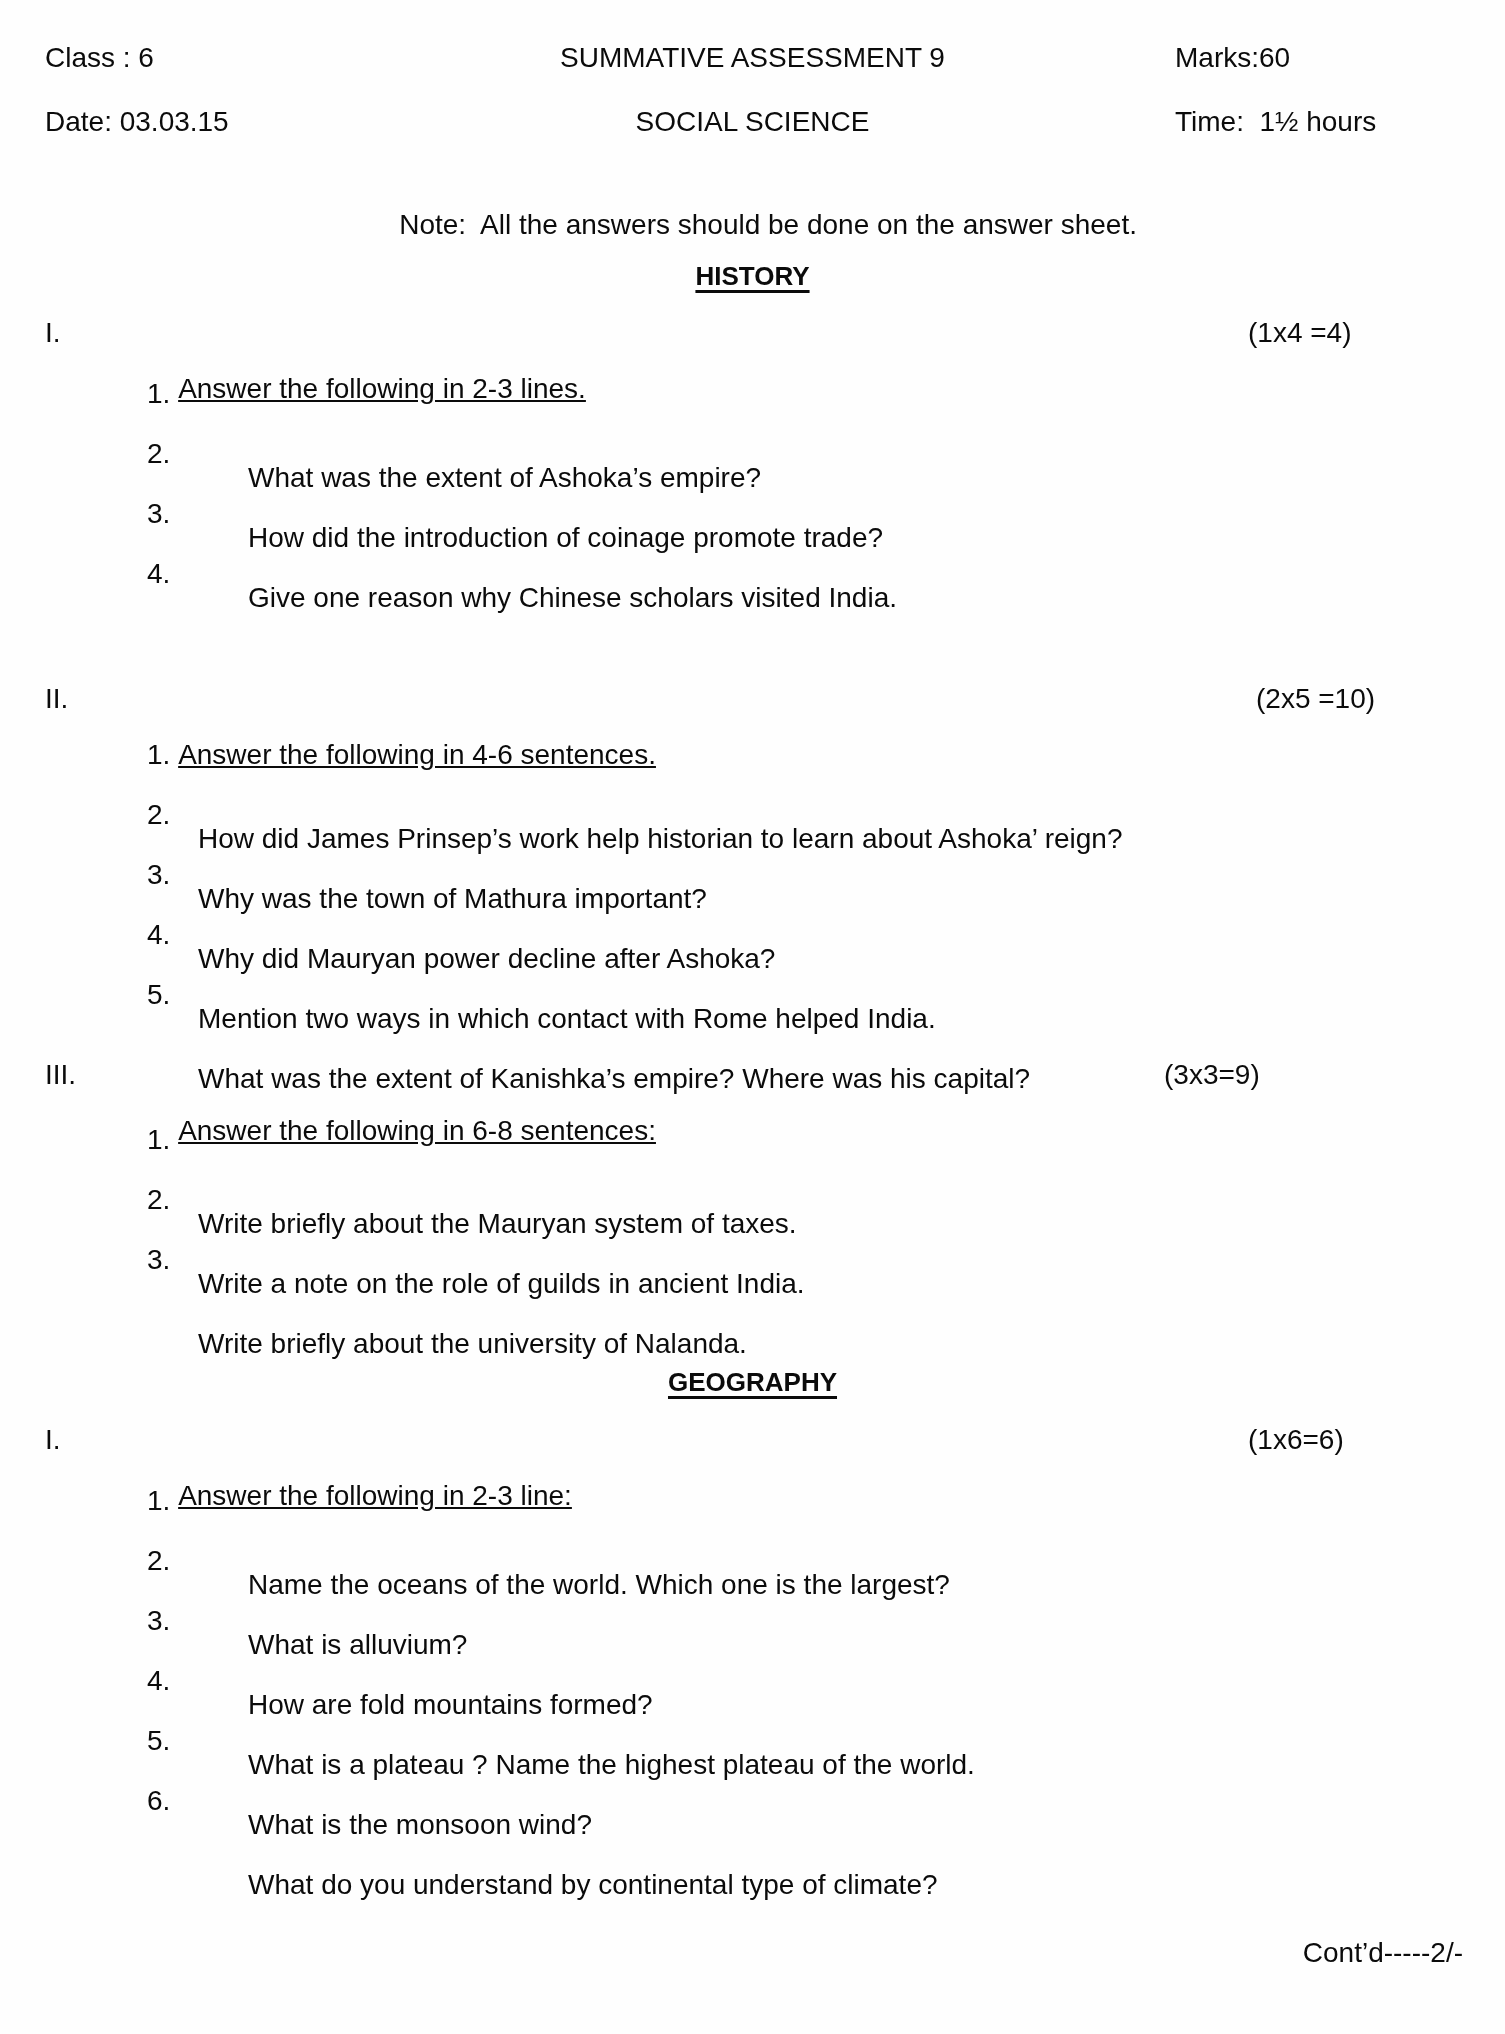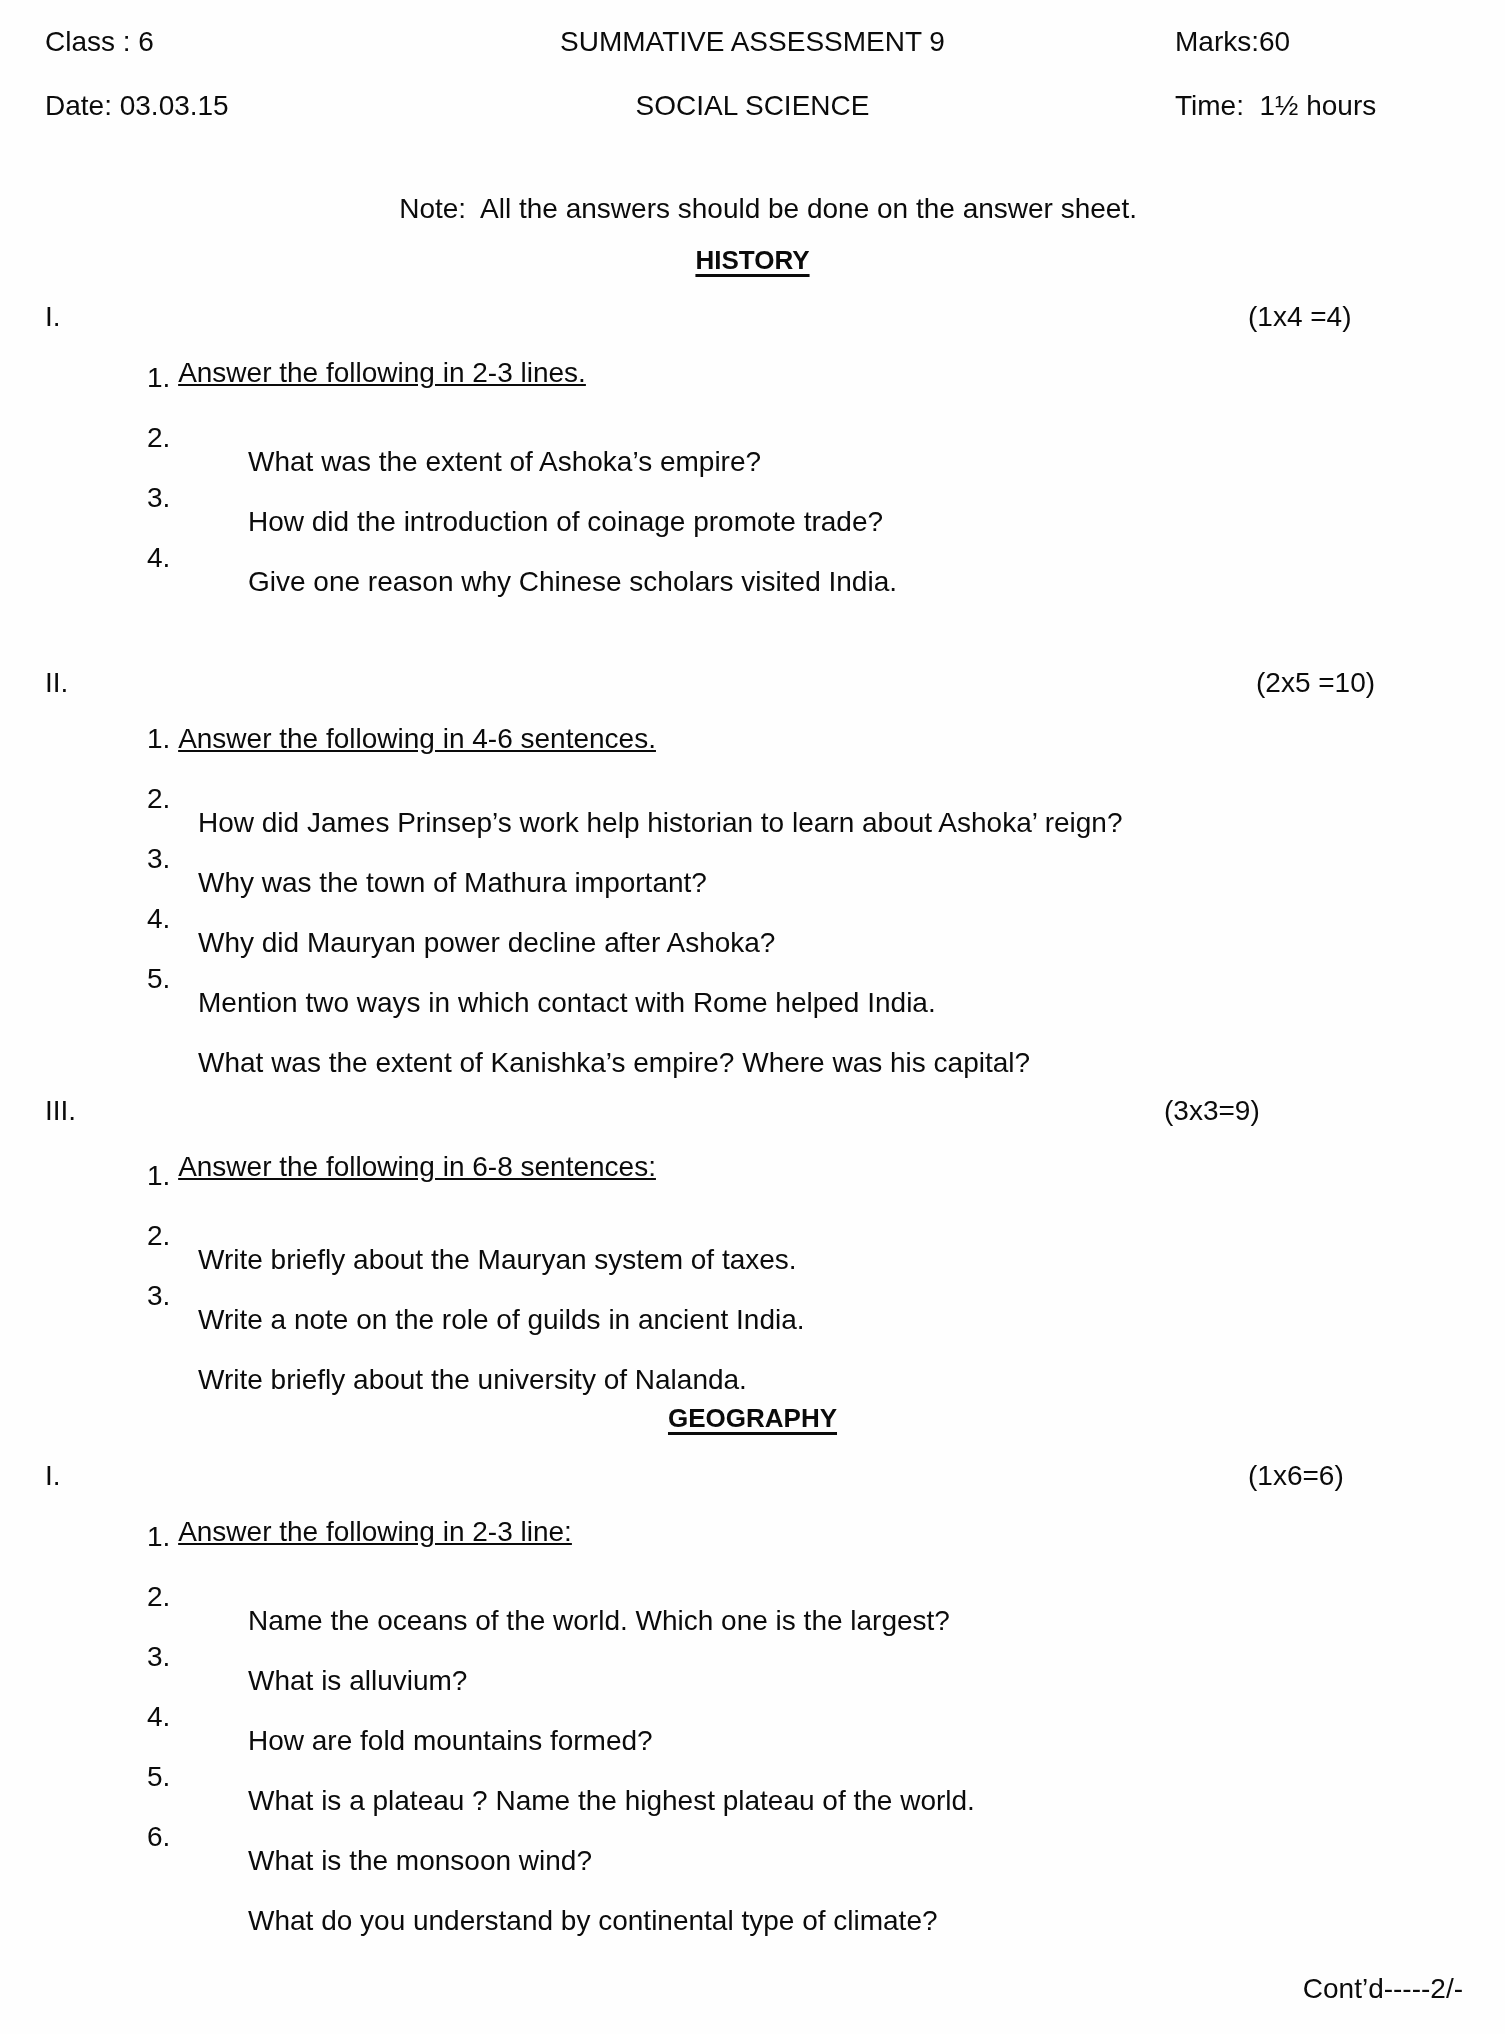--- a/index.html
+++ b/index.html
@@ -5,21 +5,21 @@
   * { margin: 0; padding: 0; box-sizing: border-box; }
   html, body { background: #e8e8e8; }
   body {
     width: 1505px; height: 2034px;
     margin: 0 auto;
     font-family: "Liberation Sans", "DejaVu Sans", sans-serif;
     color: #0b0b0b;
     background: #fefefe;
     overflow: hidden;
   }
-  .page { position: relative; width: 1505px; height: 1571px; padding-top: 28px; }
+  .page { position: relative; width: 1505px; height: 1571px; padding-top: 44px; }
 
   .row { position: relative; height: 28px; font-size: 28px; line-height: 28px; white-space: pre; }
 
   
   .hdr-left   { position: absolute; left: 45px; top: 0; white-space: pre; }
   .hdr-center { position: absolute; left: 0; right: 0; top: 0; text-align: center; white-space: pre; }
   .hdr-right  { position: absolute; left: 1175px; top: 0; white-space: pre; }
 
   .note-row { text-align: center; margin-top: 47px; }
 
@@ -114,21 +114,21 @@
   </div>
   <div class="row q narrow" style="margin-top:32px;">
     <span class="qnum">4.</span>
     <div class="qtext">Mention two ways in which contact with Rome helped India.</div>
   </div>
   <div class="row q narrow" style="margin-top:32px;">
     <span class="qnum">5.</span>
     <div class="qtext">What was the extent of Kanishka’s empire? Where was his capital?</div>
   </div>
 
-  <div class="row sec-line" style="margin-top:104px;">
+  <div class="row sec-line" style="margin-top:52px;">
     <span class="numeral">III.</span>
     <span class="instr">Answer the following in 6-8 sentences:</span>
     <span class="marks marks-s3">(3x3=9)</span>
   </div>
 
   <div class="row q narrow" style="margin-top:37px;">
     <span class="qnum">1.</span>
     <div class="qtext">Write briefly about the Mauryan system of taxes.</div>
   </div>
   <div class="row q narrow" style="margin-top:32px;">

